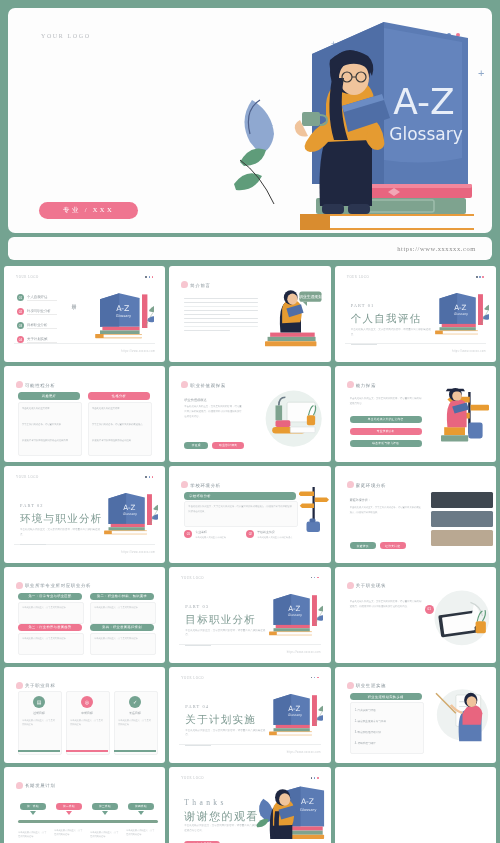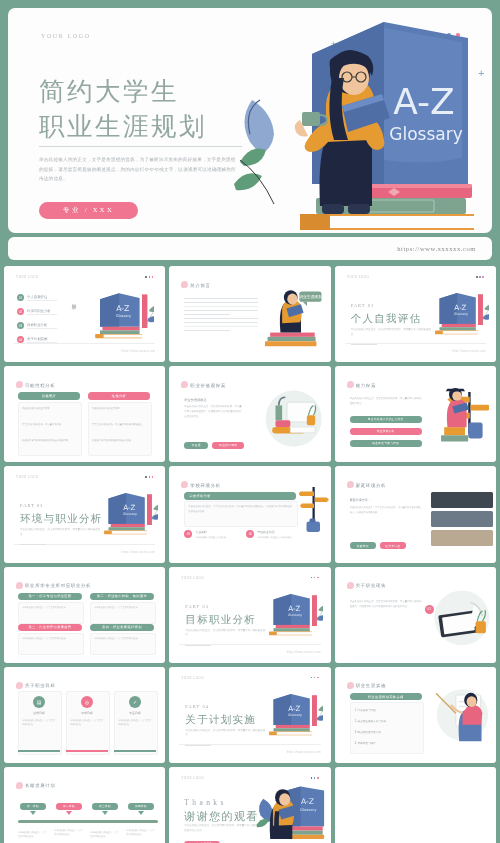--- a/index.html
+++ b/index.html
@@ -127,26 +127,20 @@
       <div class="dots">
         <i style="background:#5a6779"></i>
         <i style="background:#6f8fc4"></i>
         <i style="background:#ef7590"></i>
       </div>
 
       <div class="plus p1">+</div>
       <div class="plus p2">+</div>
       <div class="plus p3">+</div>
 
-      <div class="hero-title">
-        <h1>简约大学生</h1>
-        <h1>职业生涯规划</h1>
-        <div class="rule"></div>
-        <div class="hero-desc">单击此处输入您的正文，文字是您思想的提炼，为了最终演示发布的良好效果，文字是您思想的提炼，请尽量言简意赅的阐述观点，您的内容打ややや或文字，以便观看可以准确理解您所传达的信息。</div>
-      </div>
 
       <div class="pill">专业 / XXX</div>
 
       <svg class="illus" viewBox="0 0 258 225">
 
         <path d="M78 46 L150 14 L234 30 L234 176 L150 176 L78 176 Z" fill="#5b7bb4"></path>
         <path d="M78 46 L150 14 L150 176 L78 176 Z" fill="#4f6ea6"></path>
         <path d="M150 20 L228 34 L228 150 Q190 158 150 152 Z" fill="#6b8cc4" opacity=".55"></path>
         <text x="190" y="106" font-size="36" fill="#e8eef8" text-anchor="middle" font-family="'DejaVu Sans',sans-serif">A-Z</text>
         <text x="192" y="132" font-size="17" fill="#e8eef8" text-anchor="middle" font-family="'DejaVu Sans',sans-serif">Glossary</text>

